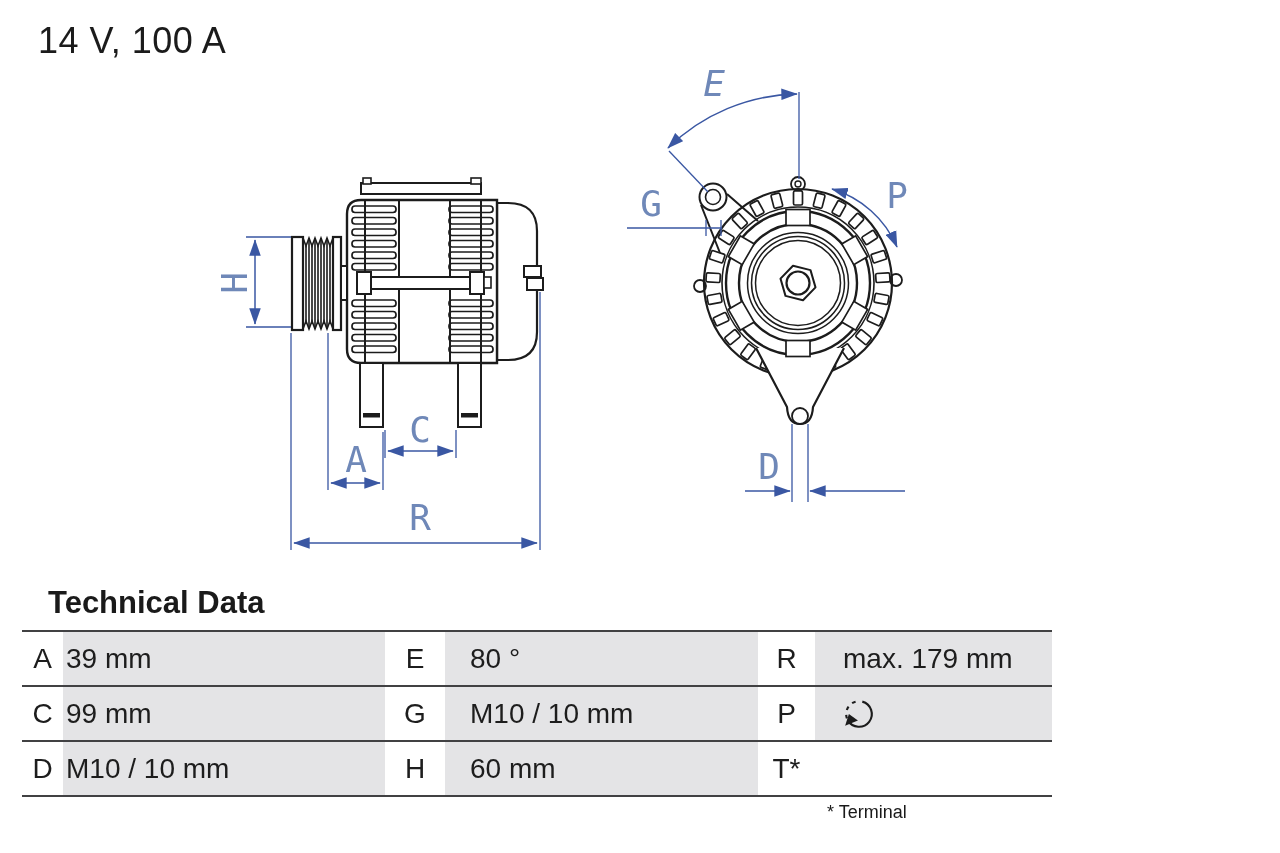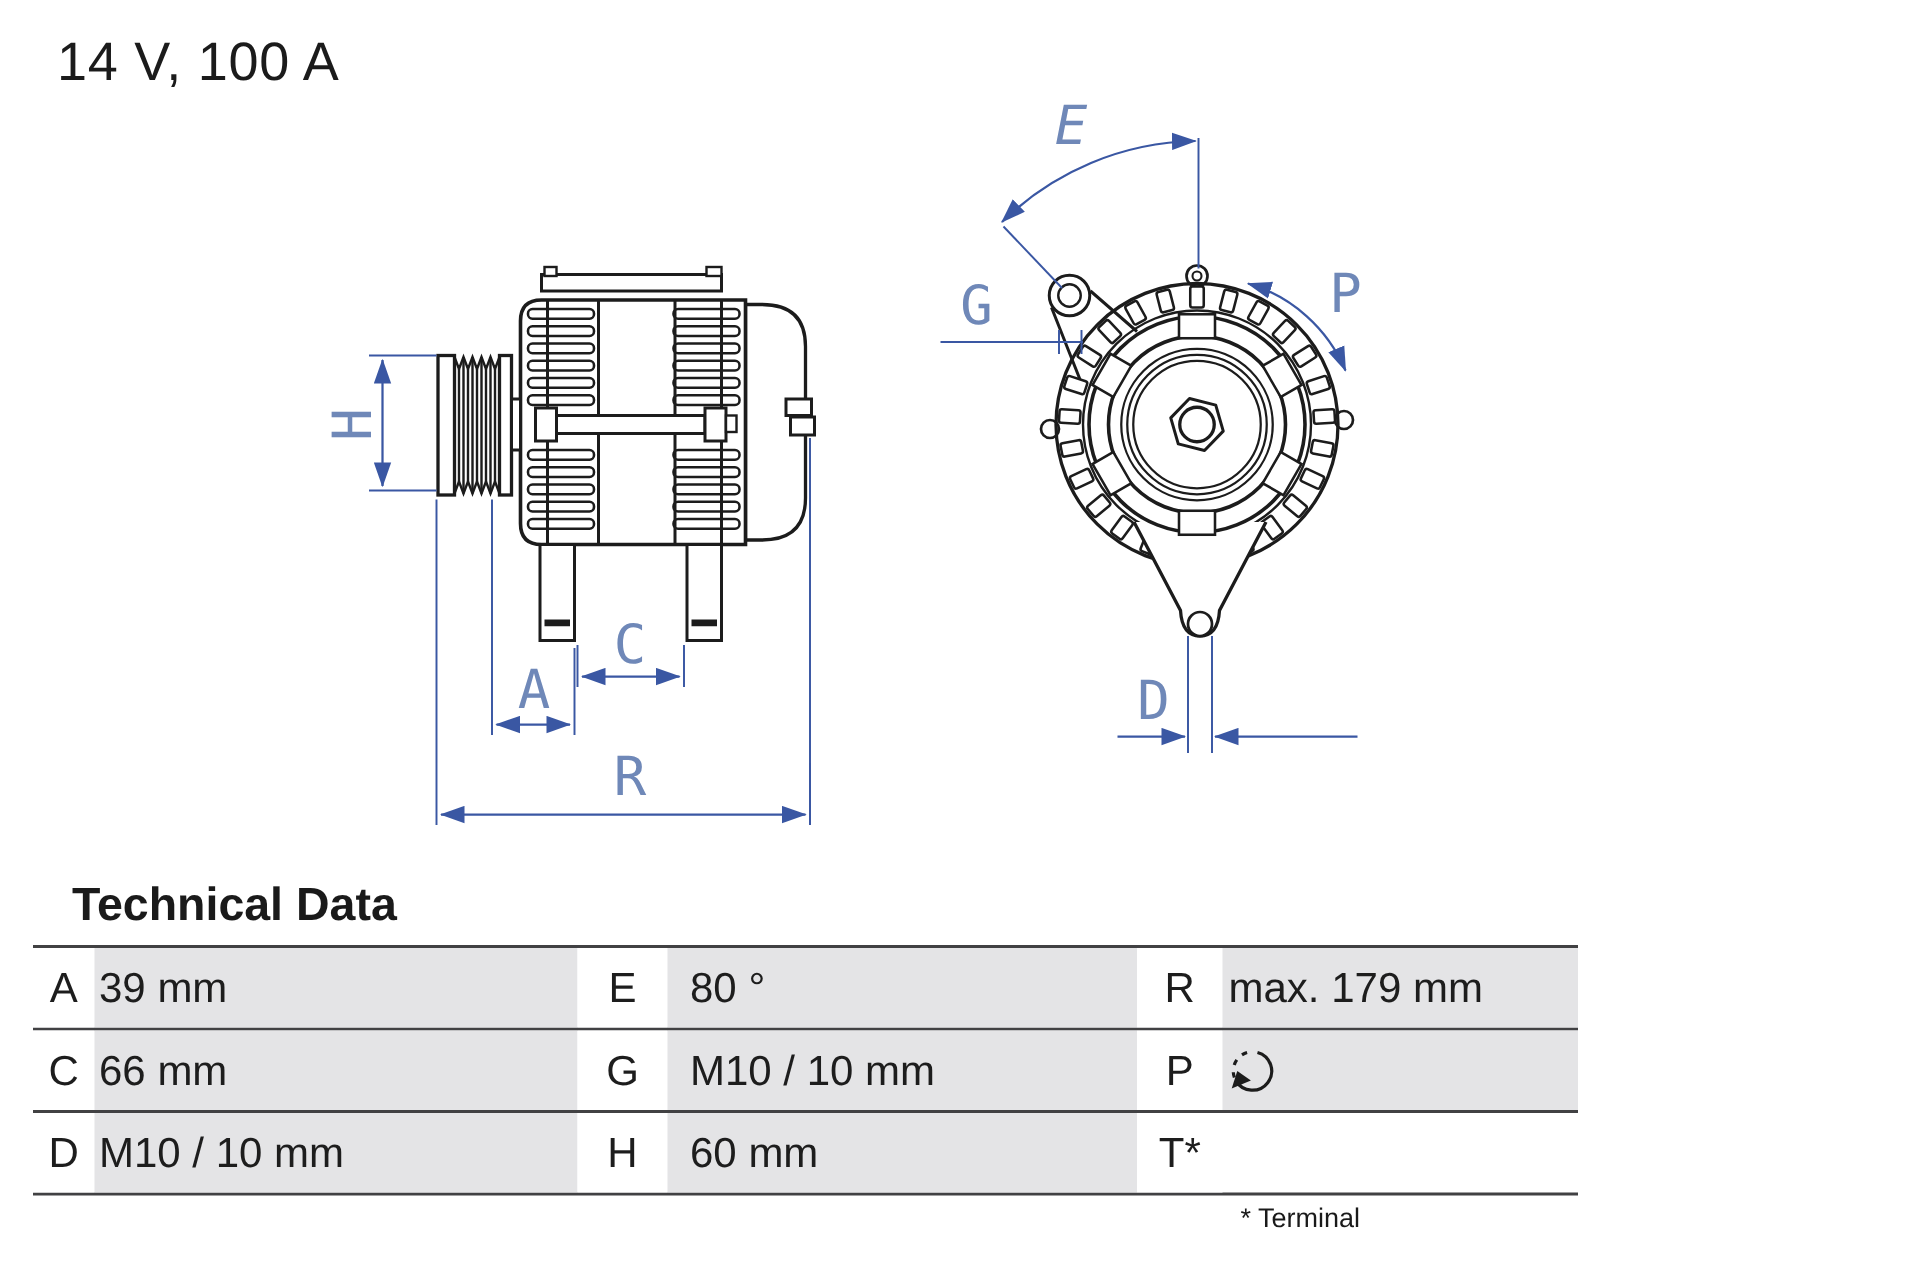--- a/index.html
+++ b/index.html
@@ -14,22 +14,22 @@
   .cad{font-family:"DejaVu Sans Mono", monospace;fill:#6f88b8;font-size:36px;}
   .cad-i{font-style:italic;}
   .conn-label{font-family:"Liberation Sans", sans-serif;fill:#1c1c1c;font-size:23px;}
   #tech-heading{position:absolute;left:48px;top:585px;font-size:31px;font-weight:bold;color:#1a1a1a;}
   #ttable{position:absolute;left:22px;top:630px;width:1233px;border-top:2px solid #414143;}
   .trow{display:grid;grid-template-columns:41px 322px 60px 313px 57px 440px;height:53px;
         border-bottom:2px solid #414143;font-size:28px;}
   .cl{background:#ffffff;display:flex;align-items:center;justify-content:center;}
   .cv{background:#e4e4e6;display:flex;align-items:center;}
   .cv.v1{padding-left:3px;}
-  .cv.v2{padding-left:15px;}
-  .cv.v3{padding-left:4px;}
+  .cv.v2{padding-left:25px;}
+  .cv.v3{padding-left:28px;}
   #footnote{position:absolute;left:827px;top:802px;font-size:18px;color:#1a1a1a;}
 </style>
 </head>
 <body>
 
 <div id="page">
 
   <div id="title">14 V, 100 A</div>
 
   <svg id="diagram" width="1280" height="575" viewBox="0 0 1280 575">
@@ -212,21 +212,21 @@
     <div class="trow">
       <div class="cl">A</div>
       <div class="cv v1">39 mm</div>
       <div class="cl">E</div>
       <div class="cv v2">80 °</div>
       <div class="cl">R</div>
       <div class="cv v3">max. 179 mm</div>
     </div>
     <div class="trow">
       <div class="cl">C</div>
-      <div class="cv v1">66 mm</div>
+      <div class="cv v1">99 mm</div>
       <div class="cl">G</div>
       <div class="cv v2">M10 / 10 mm</div>
       <div class="cl">P</div>
       <div class="cv v3">
         <svg width="32" height="32" viewBox="0 0 30 30">
           <path d="M18.1,3.4 A12,12 0 1 1 4.6,21" fill="none" stroke="#1c1c1c" stroke-width="2"></path>
           <path d="M3.7,19.1 A12,12 0 0 1 16.05,3.05" fill="none" stroke="#1c1c1c" stroke-width="2" stroke-dasharray="3.5,4.5"></path>
           <polygon points="2,26 5.5,15 14,21" fill="#1c1c1c"></polygon>
         </svg>
       </div>

